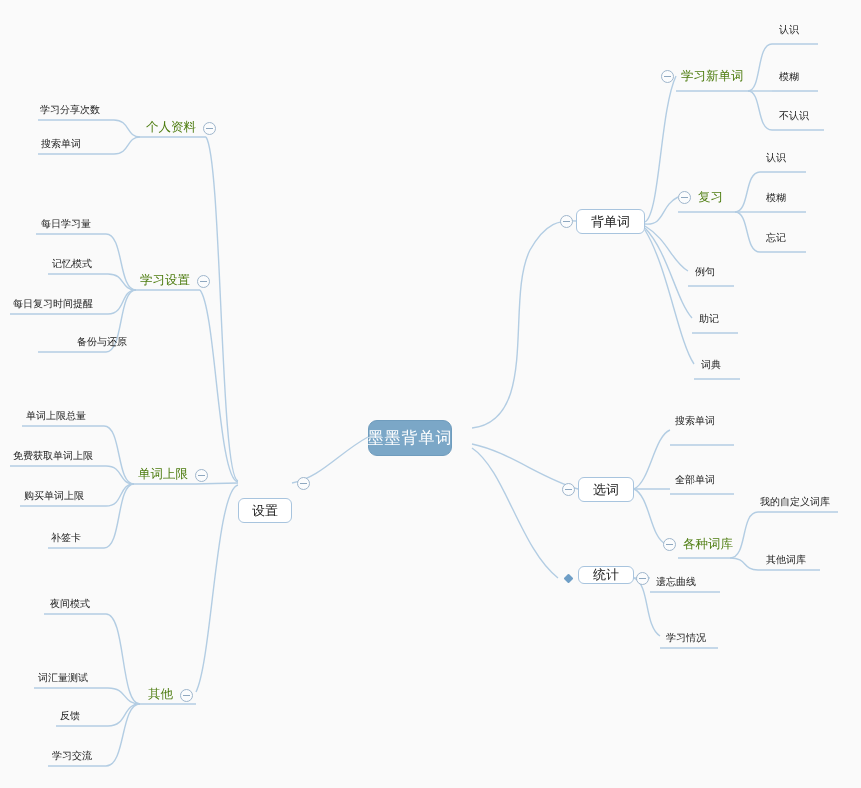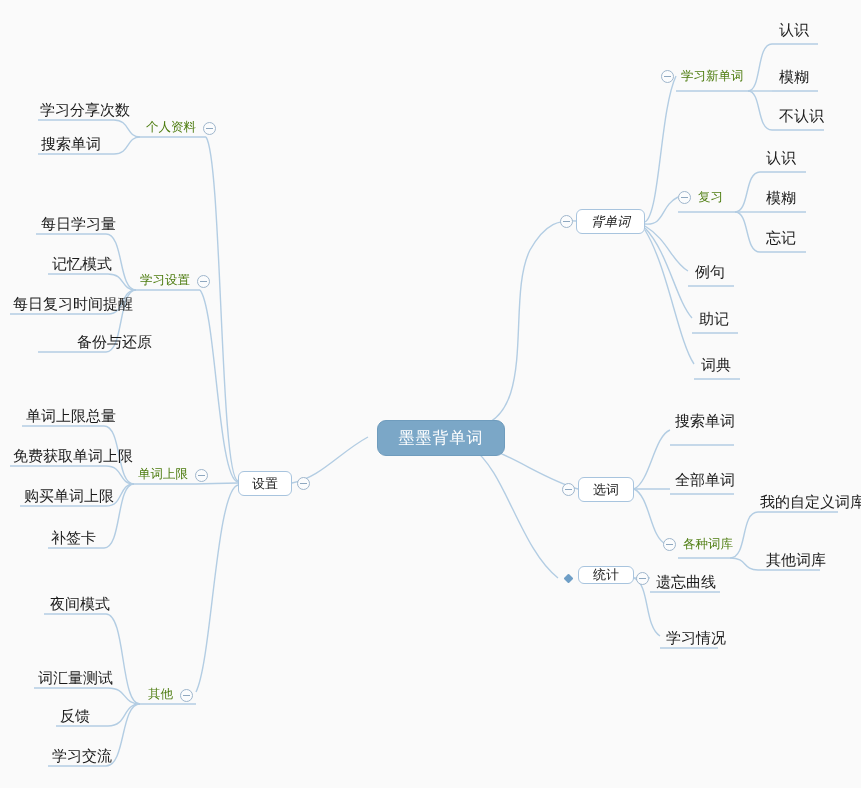--- a/index.html
+++ b/index.html
@@ -44,21 +44,21 @@
     position:absolute;
     color:#4d7c0f;
     font-size:12.5px;
     white-space:nowrap;
     line-height:16px;
   }
   
   .leaf-node{
     position:absolute;
     color:#1a1a1a;
-    font-size:15px;
+    font-size:10px;
     white-space:nowrap;
     line-height:16px;
   }
   
   .toggle{
     position:absolute;
     width:13px;height:13px;
     border:1px solid #9fb6cc;
     border-radius:50%;
     background:#fbfcfd;
@@ -176,23 +176,23 @@
     <path d="M140,704 C120,704 126,614 106,614"></path>
     <path d="M140,704 C122,704 128,688 108,688"></path>
     <path d="M140,704 C122,704 128,726 108,726"></path>
     <path d="M140,704 C120,704 126,766 106,766"></path>
     <path d="M44,614 L106,614"></path>
     <path d="M34,688 L108,688"></path>
     <path d="M56,726 L108,726"></path>
     <path d="M48,766 L106,766"></path>
   </svg>
 
-  <div class="root-node" style="left:368px;top:420px;width:128px;height:36px;margin-left:9px;">墨墨背单词</div>
-
-  <div class="topic-node" style="left:576px;top:209px;width:69px;height:25px;font-style:italic;">背单词</div>
+  <div class="root-node" style="left:368px;top:420px;width:84px;height:36px;">墨墨背单词</div>
+
+  <div class="topic-node" style="left:576px;top:209px;width:69px;height:25px;">背单词</div>
   <div class="toggle" style="left:560px;top:215px;"></div>
 
   <div class="sub-node" style="left:681px;top:68px;">学习新单词</div>
   <div class="toggle" style="left:661px;top:70px;"></div>
   <div class="leaf-node" style="left:779px;top:22px;">认识</div>
   <div class="leaf-node" style="left:779px;top:69px;">模糊</div>
   <div class="leaf-node" style="left:779px;top:108px;">不认识</div>
 
   <div class="sub-node" style="left:698px;top:189px;">复习</div>
   <div class="toggle" style="left:678px;top:191px;"></div>
@@ -215,21 +215,21 @@
   <div class="leaf-node" style="left:760px;top:494px;">我的自定义词库</div>
   <div class="leaf-node" style="left:766px;top:552px;">其他词库</div>
 
   <div class="topic-node" style="left:578px;top:566px;width:56px;height:18px;">统计</div>
   <div class="dot" style="left:565px;top:575px;"></div>
   <div class="toggle" style="left:636px;top:572px;"></div>
 
   <div class="leaf-node" style="left:656px;top:574px;">遗忘曲线</div>
   <div class="leaf-node" style="left:666px;top:630px;">学习情况</div>
 
-  <div class="topic-node" style="left:238px;top:471px;width:54px;height:25px;">设置</div>
+  <div class="topic-node" style="left:238px;top:498px;width:54px;height:25px;">设置</div>
   <div class="toggle" style="left:297px;top:477px;"></div>
 
   <div class="sub-node" style="left:146px;top:119px;">个人资料</div>
   <div class="toggle" style="left:203px;top:122px;"></div>
   <div class="leaf-node" style="left:40px;top:102px;">学习分享次数</div>
   <div class="leaf-node" style="left:41px;top:136px;">搜索单词</div>
 
   <div class="sub-node" style="left:140px;top:272px;">学习设置</div>
   <div class="toggle" style="left:197px;top:275px;"></div>
   <div class="leaf-node" style="left:41px;top:216px;">每日学习量</div>

